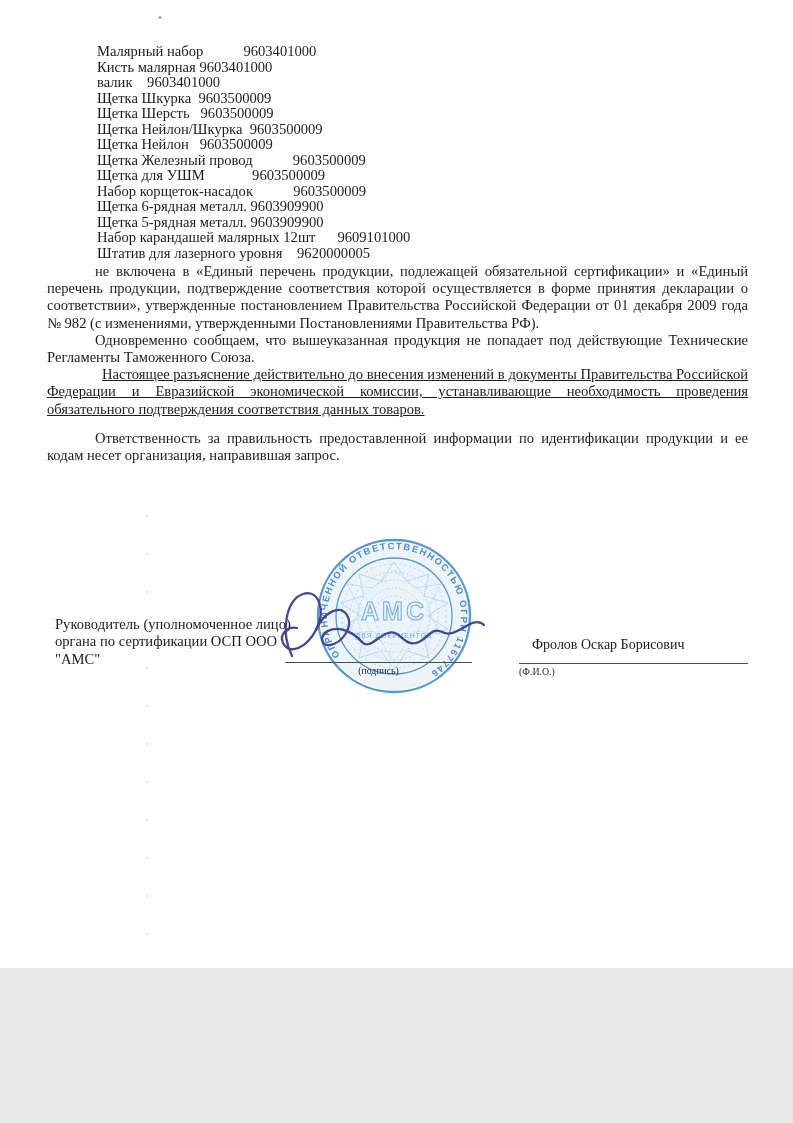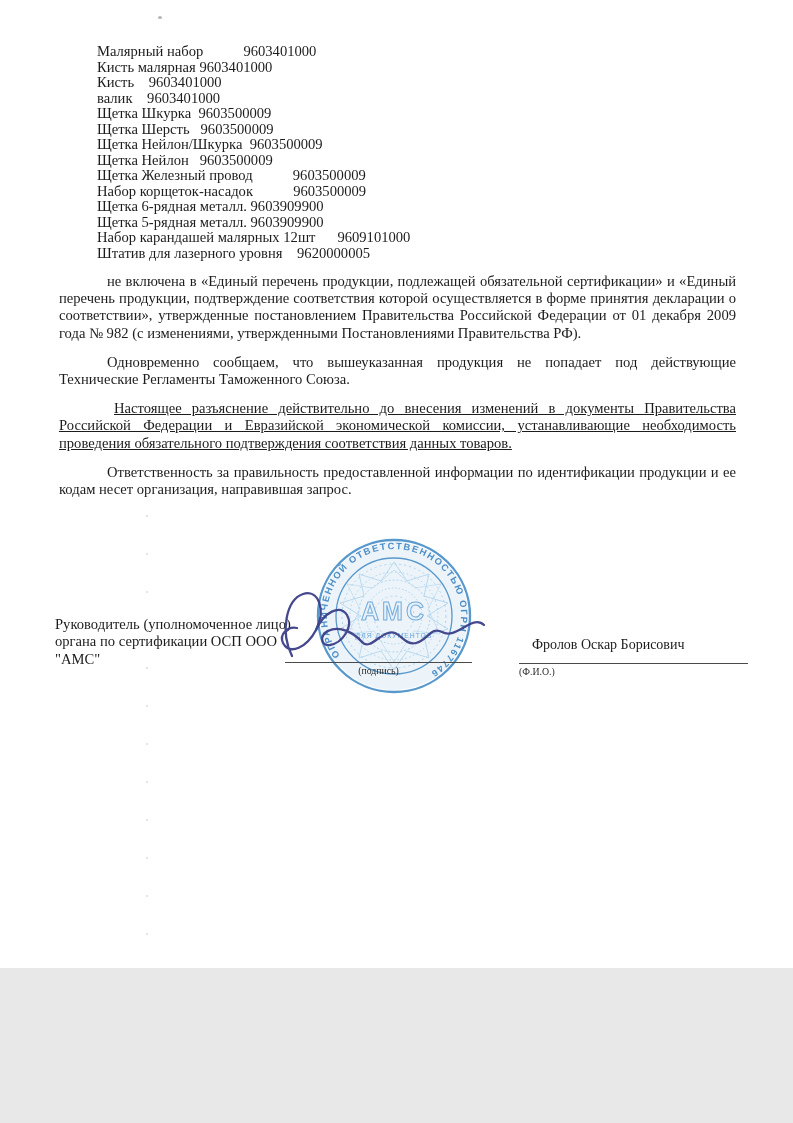--- a/index.html
+++ b/index.html
@@ -13,21 +13,21 @@
     overflow:hidden;
   }
   .content{
     position:absolute;
     left:47px;top:44px;width:701px;
     font-size:14.6px;
   }
   .product-list{line-height:15.5px;padding-left:50px;}
   .product-row{white-space:pre;}
   .paras{margin-top:2px;line-height:17.2px;text-align:justify;}
-  .paras p{margin:12px;text-indent:48px;}
+  .paras p{margin:0;text-indent:48px;}
   .paras p:nth-child(3){text-indent:55px;text-decoration:underline;}
   .paras p:nth-child(4){margin-top:12px;}
   
   .role{
     position:absolute;left:55px;top:616px;width:270px;
     font-size:14.6px;line-height:17.3px;
   }
   .sig-line{
     position:absolute;left:285px;top:662px;width:187px;height:0;
     border-top:1px solid #4a4a4a;
@@ -72,27 +72,27 @@
 <div class="page">
 
   <div class="speck"></div>
   <div class="dots"></div>
 
   <div class="content">
 
     <div class="product-list">
         <div class="product-row"><span>Малярный набор</span><span>           </span><span>9603401000</span></div>
         <div class="product-row"><span>Кисть малярная</span><span> </span><span>9603401000</span></div>
-        <div class="product-row"><span>Кисть</span><span>    </span><span>9603401000</span></div>
         <div class="product-row"><span>валик</span><span>    </span><span>9603401000</span></div>
         <div class="product-row"><span>Щетка Шкурка</span><span>  </span><span>9603500009</span></div>
         <div class="product-row"><span>Щетка Шерсть</span><span>   </span><span>9603500009</span></div>
         <div class="product-row"><span>Щетка Нейлон/Шкурка</span><span>  </span><span>9603500009</span></div>
         <div class="product-row"><span>Щетка Нейлон</span><span>   </span><span>9603500009</span></div>
         <div class="product-row"><span>Щетка Железный провод</span><span>           </span><span>9603500009</span></div>
+        <div class="product-row"><span>Щетка для УШМ</span><span>             </span><span>9603500009</span></div>
         <div class="product-row"><span>Набор корщеток-насадок</span><span>           </span><span>9603500009</span></div>
         <div class="product-row"><span>Щетка 6-рядная металл.</span><span> </span><span>9603909900</span></div>
         <div class="product-row"><span>Щетка 5-рядная металл.</span><span> </span><span>9603909900</span></div>
         <div class="product-row"><span>Набор карандашей малярных 12шт</span><span>      </span><span>9609101000</span></div>
         <div class="product-row"><span>Штатив для лазерного уровня</span><span>    </span><span>9620000005</span></div>
       </div>
 
     <div class="paras">
         <p>не включена в «Единый перечень продукции, подлежащей обязательной сертификации» и «Единый перечень продукции, подтверждение соответствия которой осуществляется в форме принятия декларации о соответствии», утвержденные  постановлением Правительства Российской Федерации от 01 декабря 2009 года № 982 (с изменениями, утвержденными Постановлениями Правительства РФ).</p>
         <p>Одновременно сообщаем, что вышеуказанная продукция не попадает под действующие  Технические Регламенты Таможенного Союза.</p>

